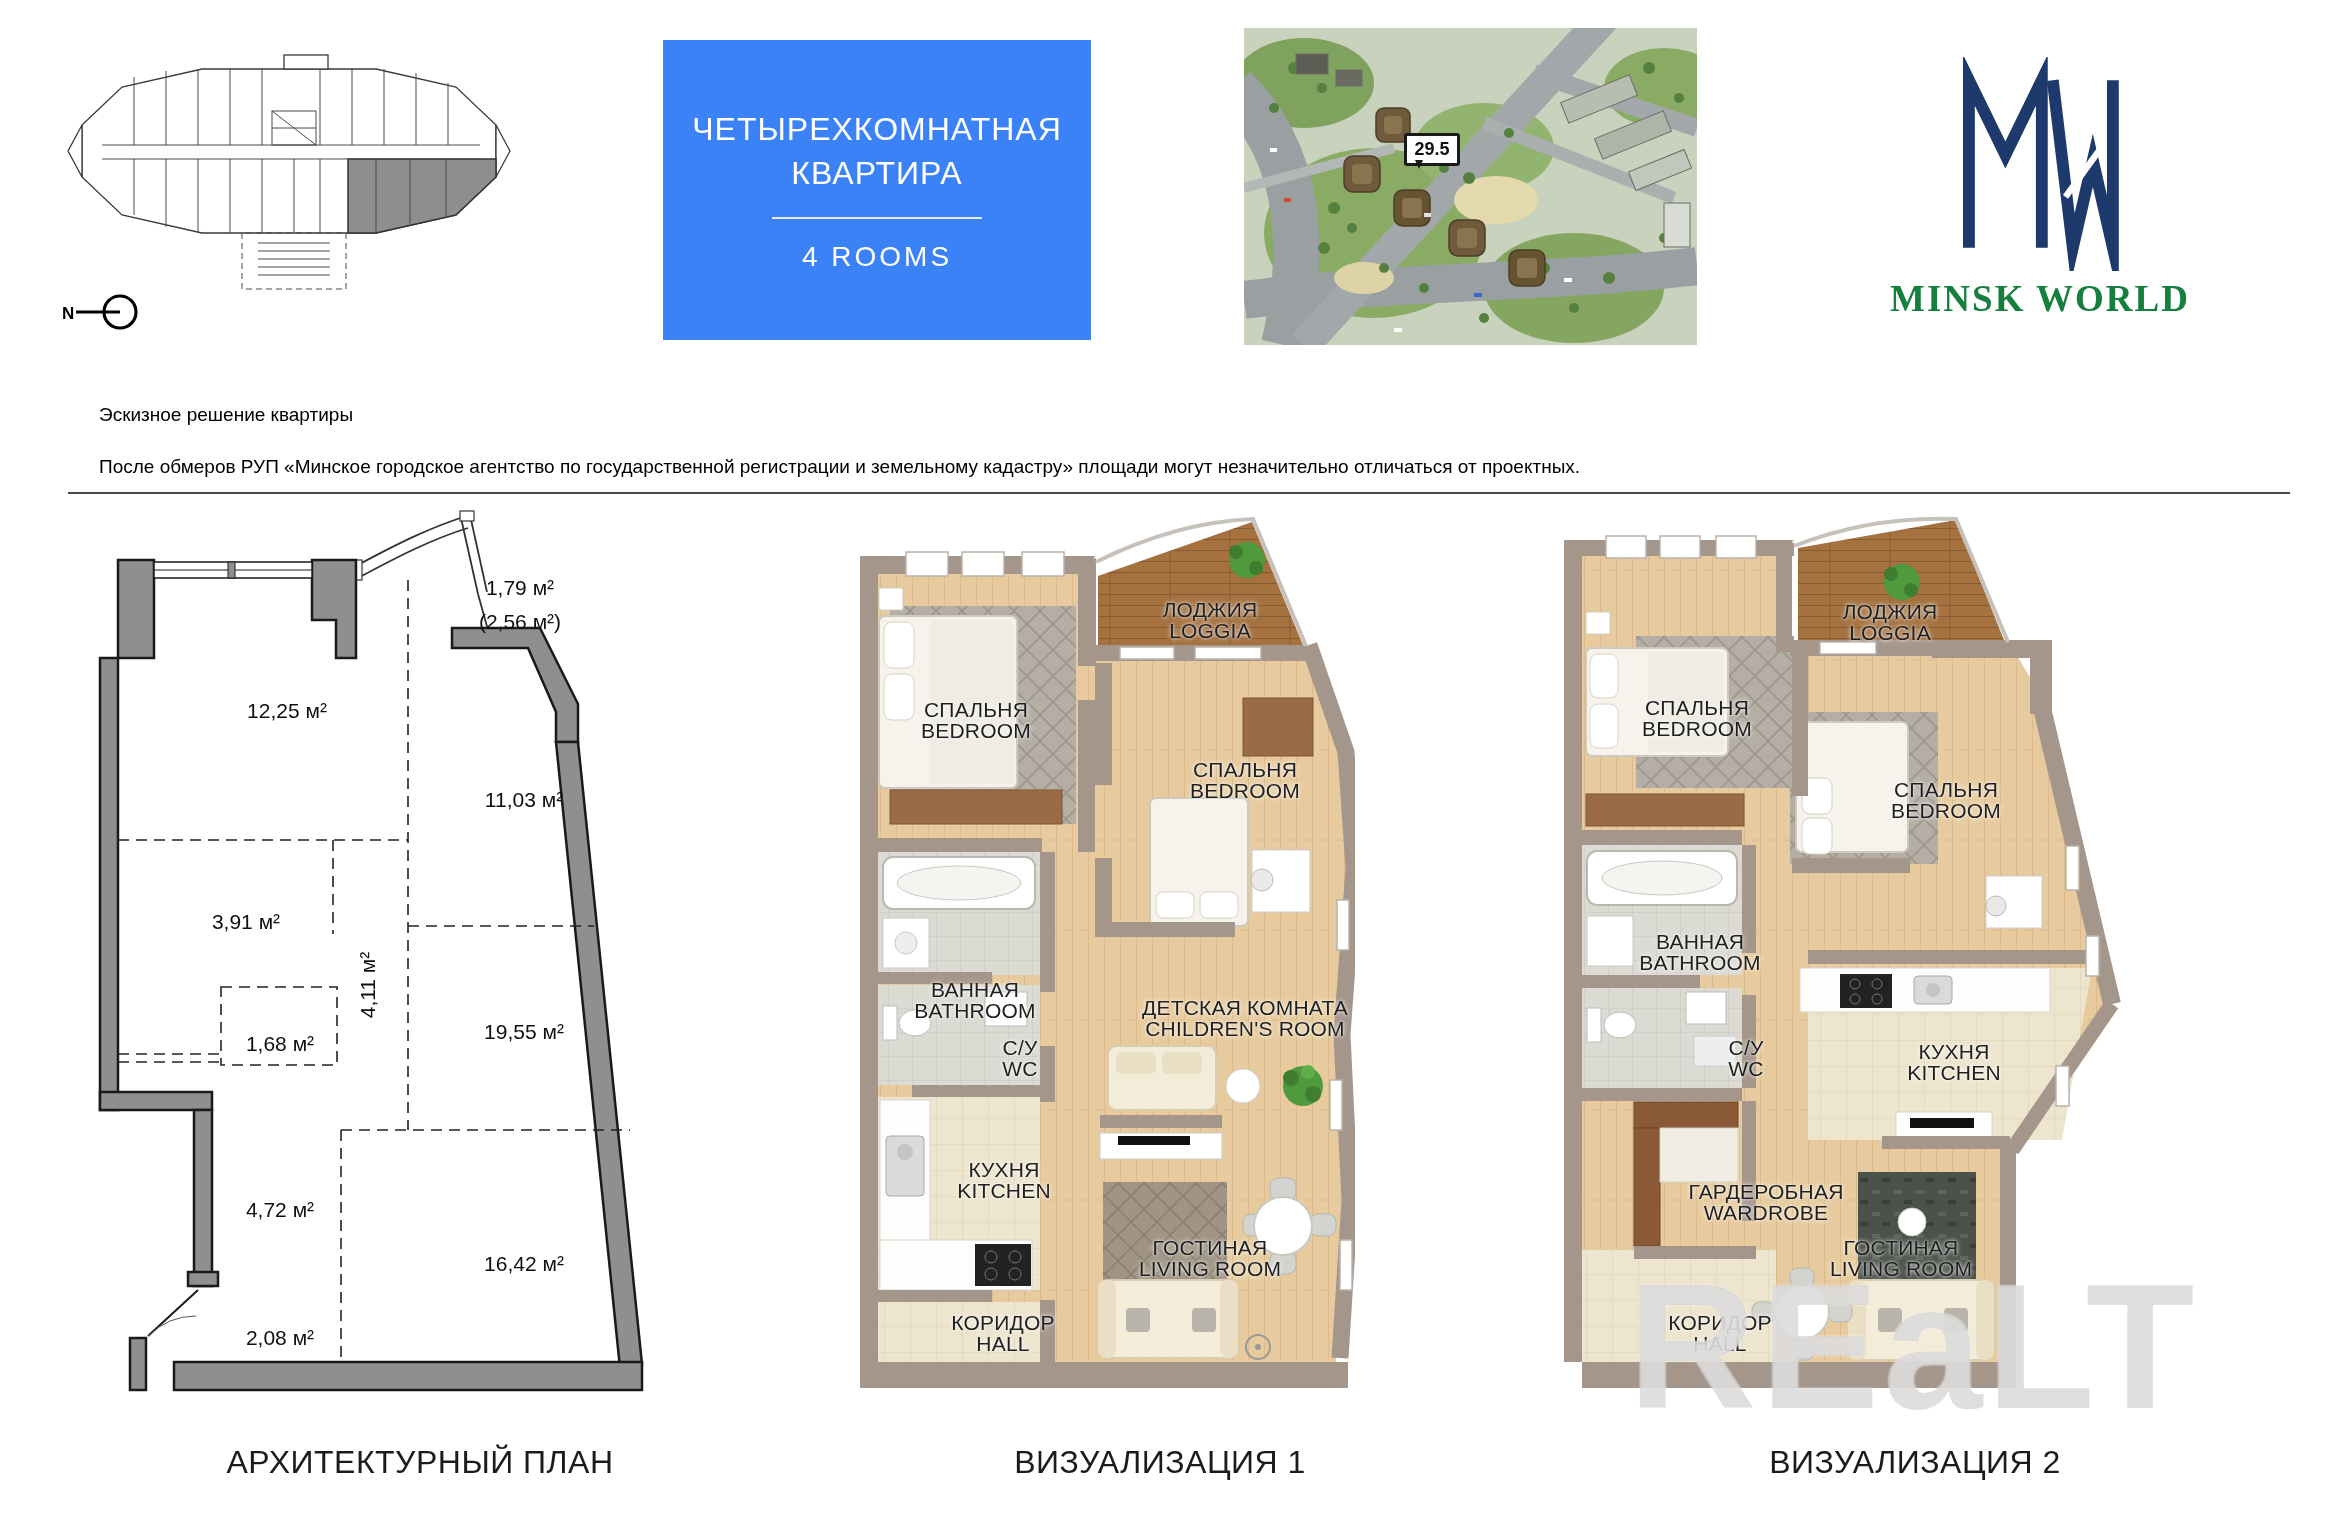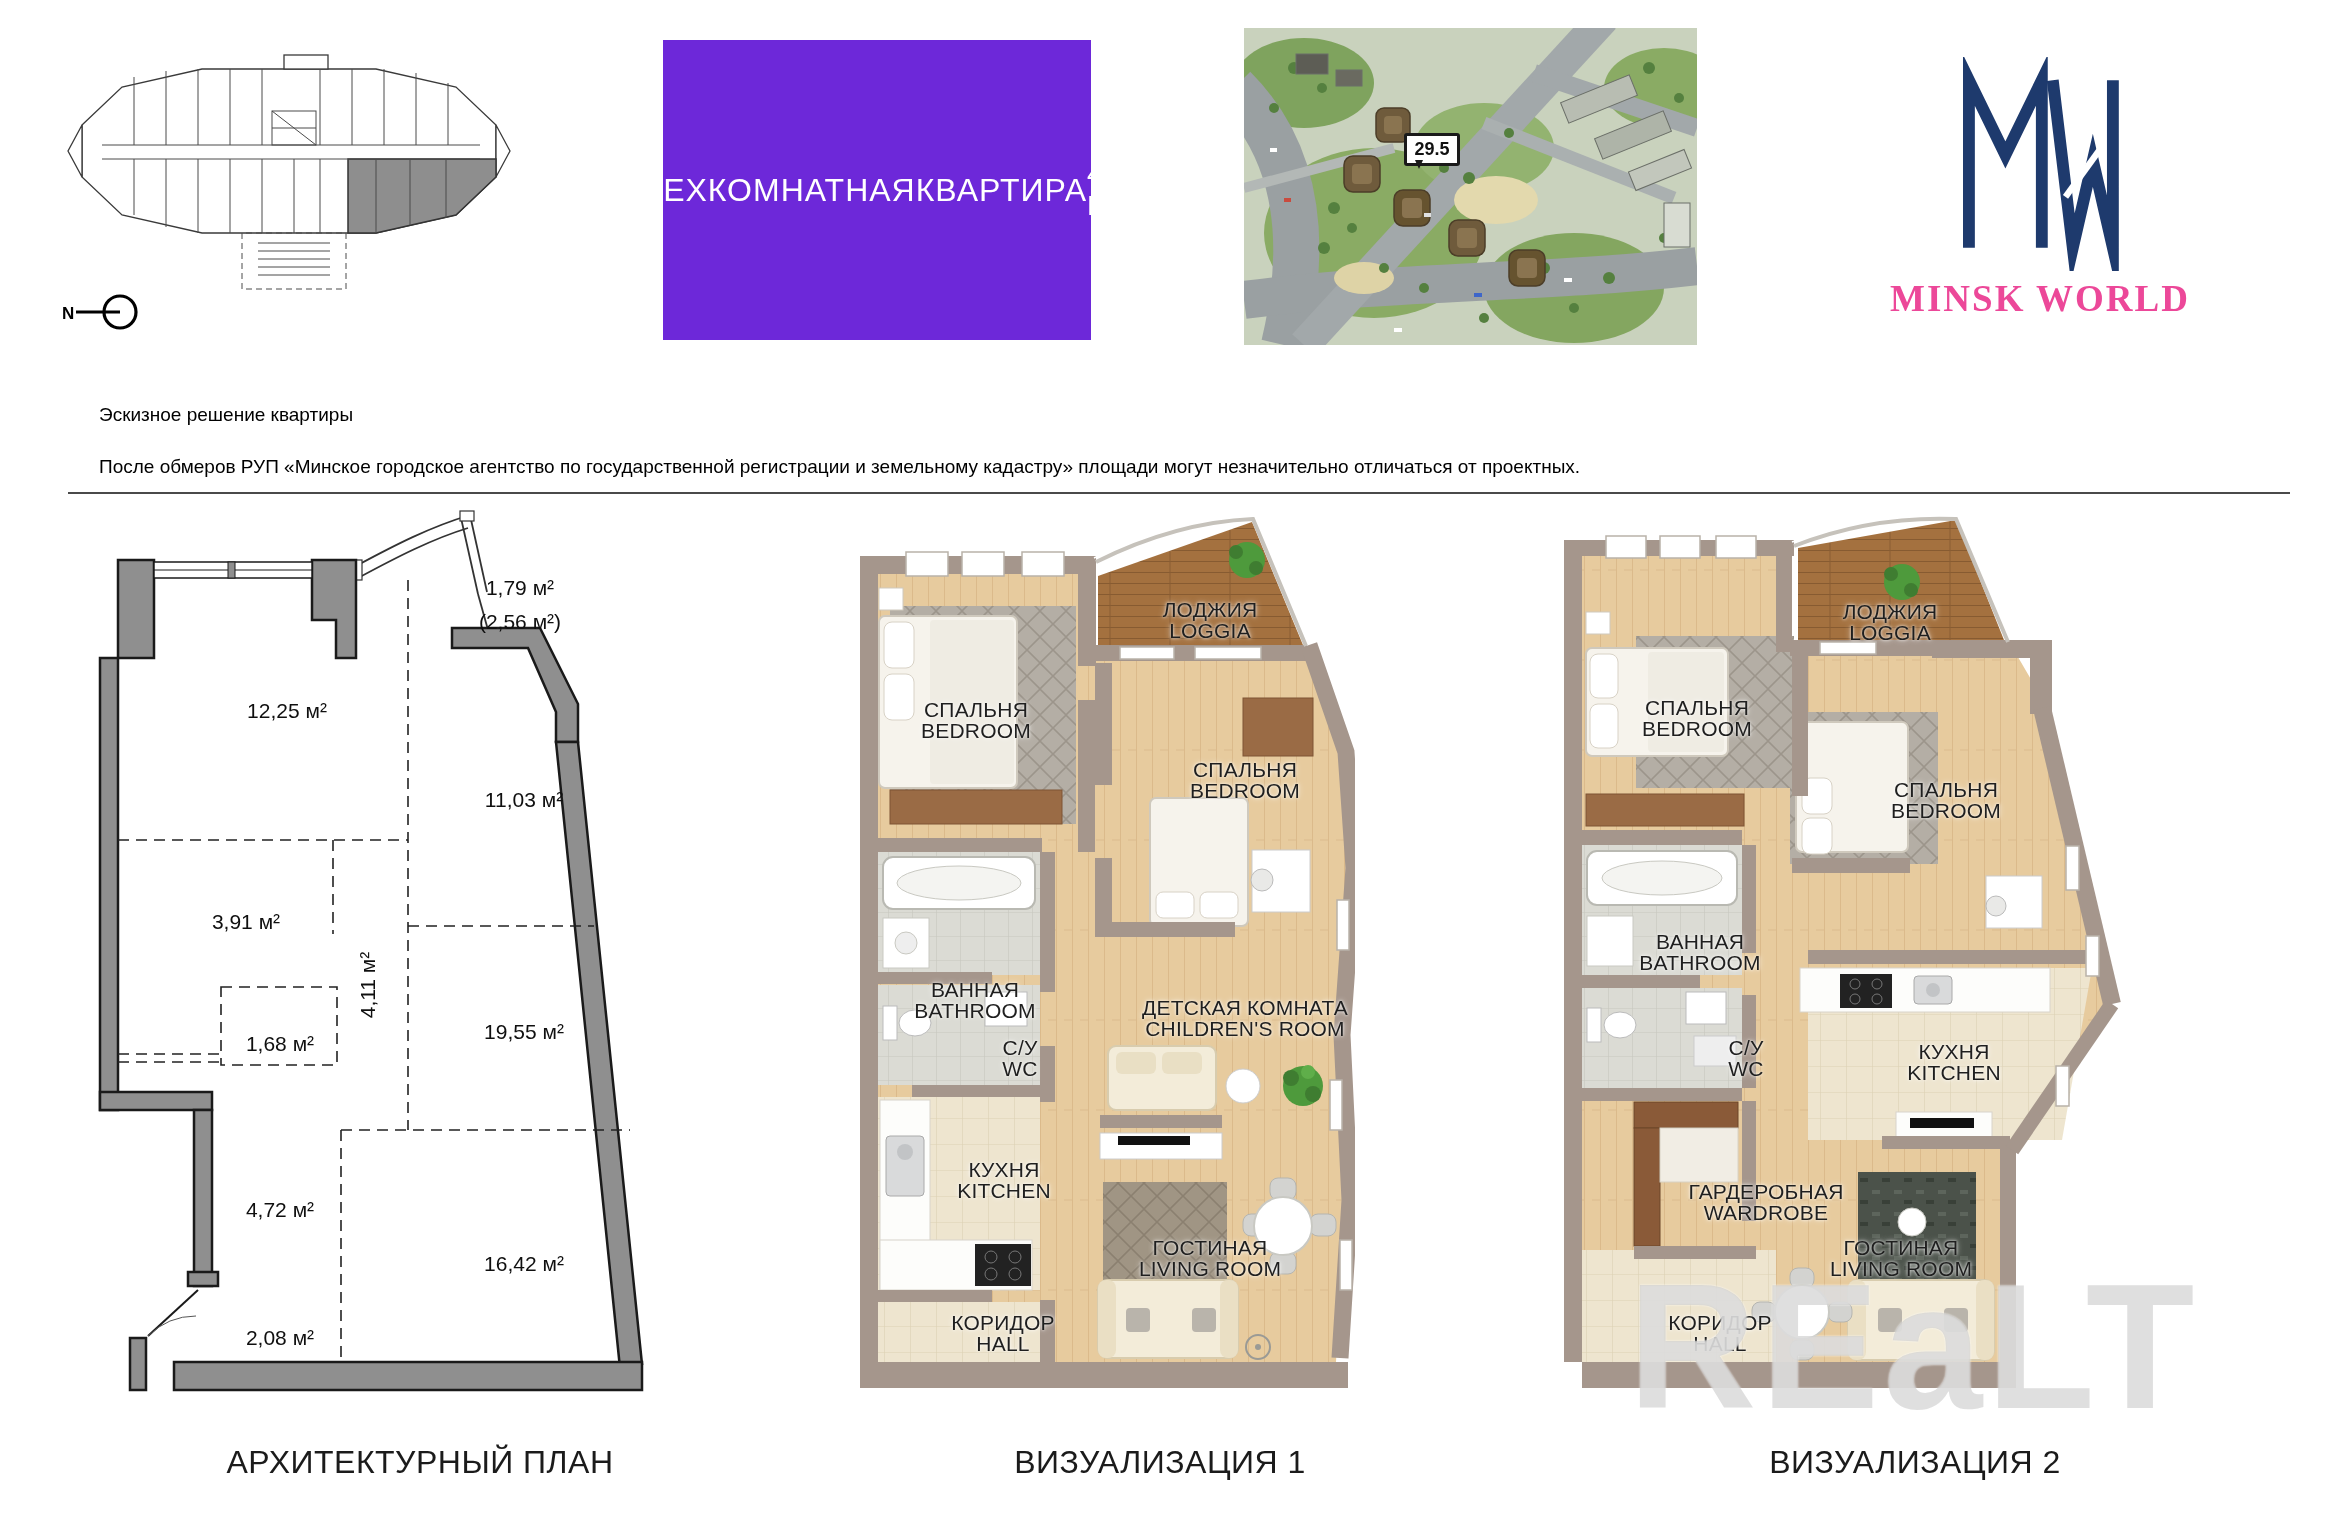--- a/index.html
+++ b/index.html
@@ -1,28 +1,28 @@
 <!DOCTYPE html>
 <html><head>
 <meta charset="utf-8">
 <style>
   html,body{margin:0;padding:0;background:#fff;}
   #page{position:relative;width:2338px;height:1513px;background:#fff;overflow:hidden;
         font-family:"Liberation Sans","DejaVu Sans",sans-serif;color:#111;}
   .abs{position:absolute;}
   
-  #title-box{left:663px;top:40px;width:428px;height:300px;background:#6d28d9;
-     display:flex;align-items:center;justify-content:center;color:#fff;}
+  #title-box{left:663px;top:40px;width:428px;height:300px;background:#3b82f6;
+     display:flex;flex-direction:column;align-items:center;justify-content:center;color:#fff;}
   #title-box .t1{font-size:32px;letter-spacing:1px;font-weight:500;line-height:44px;text-align:center;}
   #title-box .rule{width:210px;border-top:2px solid #e8ecf2;margin:22px 0;}
   #title-box .t2{font-size:28px;letter-spacing:3px;font-weight:400;}
   #logo-wrap{left:1830px;top:55px;width:420px;height:270px;}
   #brand-text{position:absolute;left:0;top:222px;width:420px;text-align:center;
      font-family:"Liberation Serif","DejaVu Serif",serif;font-size:37px;font-weight:700;
-     letter-spacing:2px;color:#ec4899;}
+     letter-spacing:2px;color:#15803d;}
   #map-callout{left:1404px;top:133px;width:50px;height:27px;background:#fff;border:3px solid #1a1a1a;
      border-radius:3px;display:flex;align-items:center;justify-content:center;
      font-size:18px;font-weight:700;color:#111;z-index:5;}
   #map-callout:after{content:"";position:absolute;left:8px;top:24px;border:9px solid transparent;
      border-top-color:#1a1a1a;border-left-width:4px;border-right-width:4px;}
   
   .note-line{position:absolute;left:54px;width:2250px;font-size:19px;line-height:24px;color:#000;white-space:nowrap;margin-left:45px;}
   #notes-rule{left:68px;top:492px;width:2222px;border-top:2px solid #4a4a4a;}
   
   .alabel{position:absolute;transform:translate(-50%,-50%);font-size:21px;color:#0f0f0f;white-space:nowrap;}

